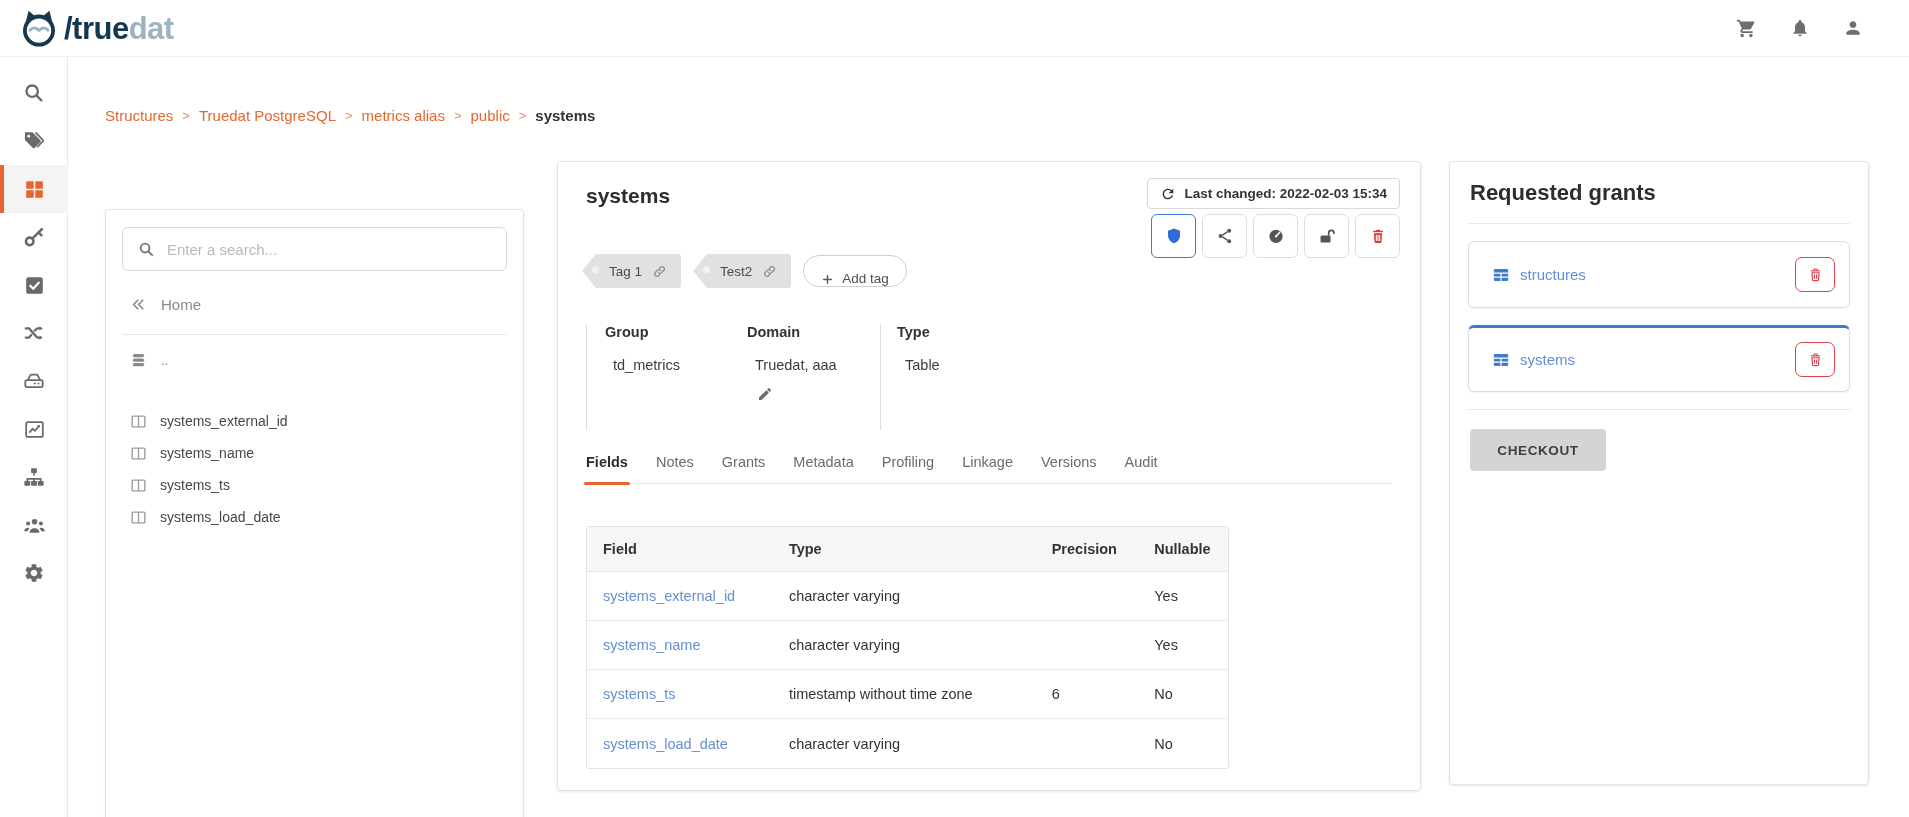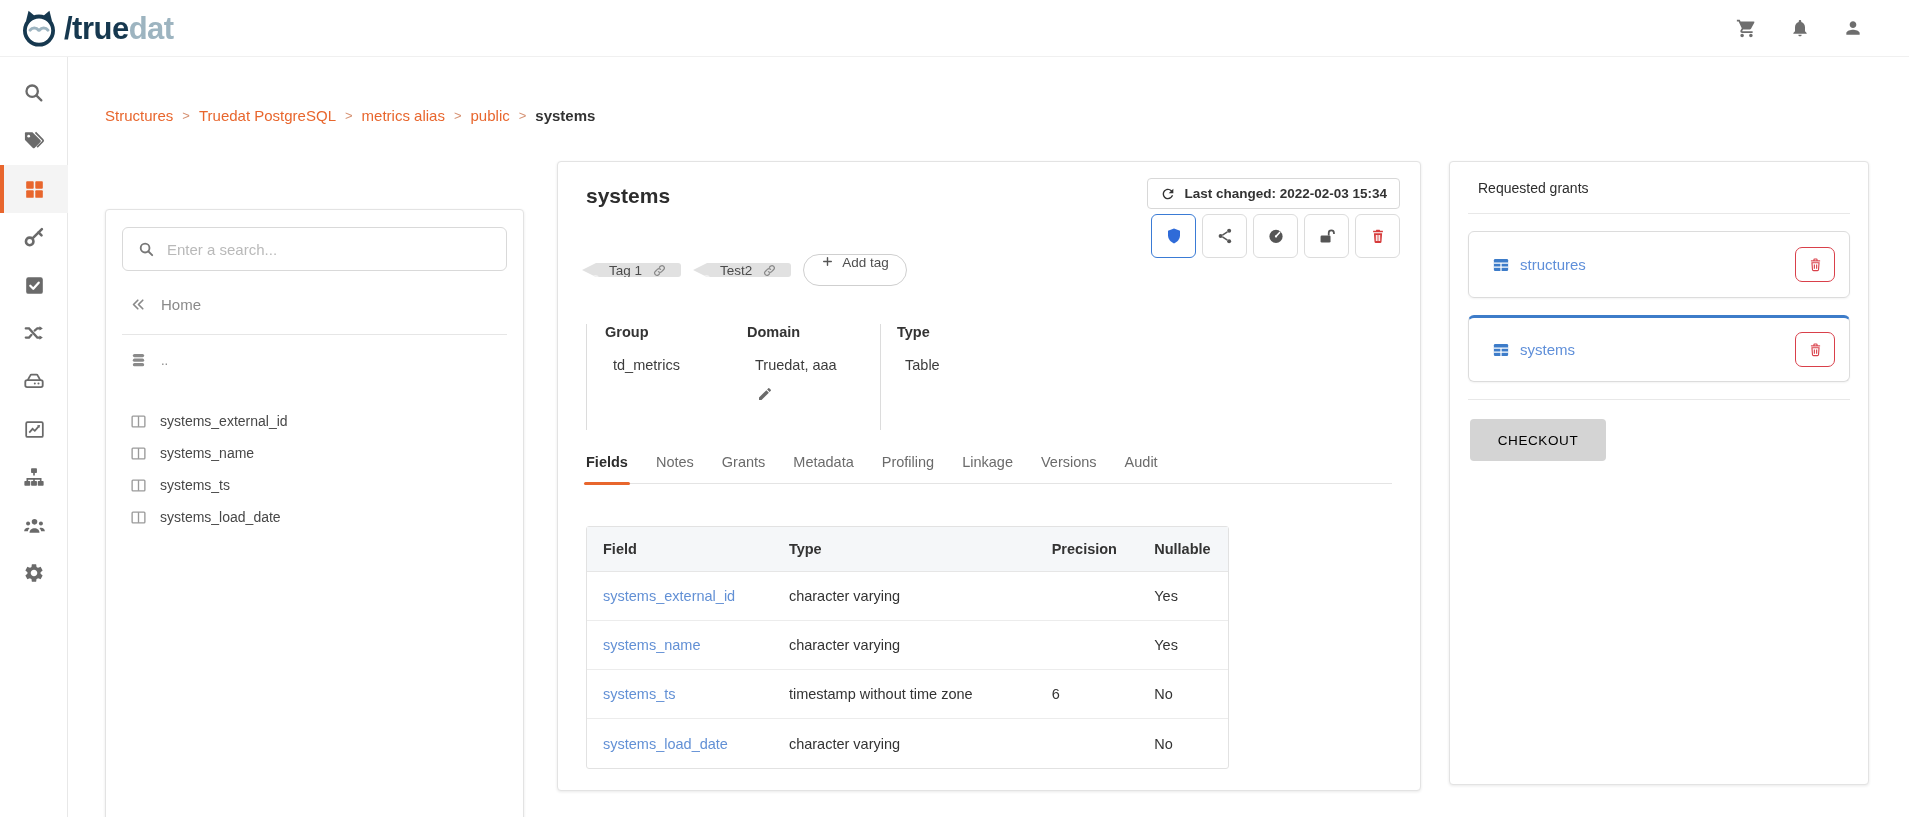--- a/index.html
+++ b/index.html
@@ -60,28 +60,28 @@
   .last-changed { position:absolute; right:20px; top:16px; height:31px; border:1px solid #d8d8d8;
                   border-radius:4px; display:flex; align-items:center; gap:8px; padding:0 12px;
                   font-size:13.5px; font-weight:600; color:#333; background:#fff; cursor:pointer; }
   .actions { position:absolute; right:20px; top:52px; display:flex; gap:6px; }
   .action-btn { width:45px; height:44px; background:#fff; border:1px solid #dcdcdc; border-radius:6px;
                 display:flex; align-items:center; justify-content:center; cursor:pointer; color:#555; }
   .action-btn.primary { border-color:#3a7bd5; color:#2f6bd8; }
   .action-btn.danger  { color:#d63b3b; }
 
   .tags-row { position:absolute; left:24px; top:92px; display:flex; align-items:center; gap:12px; }
-  .tag-chip { position:relative; height:14px; background:#e1e1e1; color:#4b4b4b; font-size:13.5px;
+  .tag-chip { position:relative; height:34px; background:#e1e1e1; color:#4b4b4b; font-size:13.5px;
               display:flex; align-items:center; gap:10px; padding:0 14px 0 27px; border-radius:3px;
               clip-path:polygon(14px 0, 100% 0, 100% 100%, 14px 100%, 0 50%); cursor:pointer; }
   .tag-chip::before { content:''; position:absolute; left:10px; top:12px; width:7px; height:7px;
                       border-radius:50%; background:#f2f2f2; }
   .tag-chip svg { color:#8a8a8a; }
   .add-tag-btn { height:32px; border:1px solid #cfcfcf; border-radius:16px; background:#fff;
-                 display:flex; align-items:flex-start; gap:8px; padding:0 17px; font-size:13.5px;
+                 display:flex; align-items:flex-end; gap:8px; padding:0 17px; font-size:13.5px;
                  color:#4f4f4f; cursor:pointer; font-family:"Liberation Sans",sans-serif; }
   .add-tag-btn svg { color:#555; }
 
   .meta { position:absolute; left:28px; top:162px; width:808px; display:flex; }
   .meta-col { min-height:106px; }
   .meta-col.c1 { width:133px; }
   .meta-col.c2 { width:161px; border-left:1px solid #dcdcdc; padding-left:18px; }
   .meta-col.c3 { flex:1; border-left:1px solid #dcdcdc; padding-left:16px; }
   .meta-label { font-size:14.5px; font-weight:bold; color:#333; }
   .meta-value { font-size:14.5px; color:#3c3c3c; margin-top:17px; margin-left:8px; }
@@ -99,34 +99,34 @@
                   border-radius:3px; border-collapse:separate; border-spacing:0; width:643px;
                   font-size:14.5px; }
   .fields-table th { background:#f5f7f9; text-align:left; font-weight:bold; color:#333;
                      height:45px; padding:0 0 0 16px; border-bottom:1px solid #e6e6e6; }
   .fields-table td { height:49px; padding:0 0 0 16px; border-bottom:1px solid #ececec; color:#333; }
   .fields-table tr:last-child td { border-bottom:none; }
   .blue-link { color:#6290d5; text-decoration:none; cursor:pointer; }
 
   
   .grants { left:1449px; top:161px; width:420px; height:624px; padding:18px; }
-  .grants-title { font-size:14px; font-weight:normal; color:#2d2d2d; margin-left:10px; }
+  .grants-title { font-size:22px; font-weight:bold; color:#2d2d2d; margin-left:2px; }
   .grants-divider { border:none; border-top:1px solid #e8e8e8; margin-top:17px; }
   .grant-card { margin-top:17px; height:67px; border:1px solid #dcdcdc; border-radius:6px;
                 display:flex; align-items:center; padding:0 14px 0 23px; box-shadow:0 1px 2px rgba(0,0,0,.05); }
   .grant-card.highlighted { border-top:3px solid #3d7cc9; }
   .grant-link { display:flex; align-items:center; gap:10px; font-size:15px; color:#5f8fd9;
                 text-decoration:none; cursor:pointer; }
   .grant-link svg { color:#3d7cc9; }
   .grant-trash-btn { margin-left:auto; width:40px; height:35px; border:1px solid #d9404a; border-radius:7px;
                      background:#fff; color:#d9404a; display:flex; align-items:center; justify-content:center;
                      cursor:pointer; }
   .checkout-btn { margin-top:19px; margin-left:2px; width:136px; height:42px; background:#d4d4d4;
-                  border:none; border-radius:4px; font-size:13.5px; font-weight:normal; letter-spacing:.6px;
-                  color:#000000; cursor:pointer; font-family:"Liberation Sans",sans-serif; }
+                  border:none; border-radius:4px; font-size:13.5px; font-weight:bold; letter-spacing:.6px;
+                  color:#404040; cursor:pointer; font-family:"Liberation Sans",sans-serif; }
 </style>
 </head>
 <body>
 
 <div class="app">
 
   <header class="topbar">
     <div class="logo">
       <span style="display:flex;">
         <svg width="46" height="44" viewBox="0 0 44 40">

